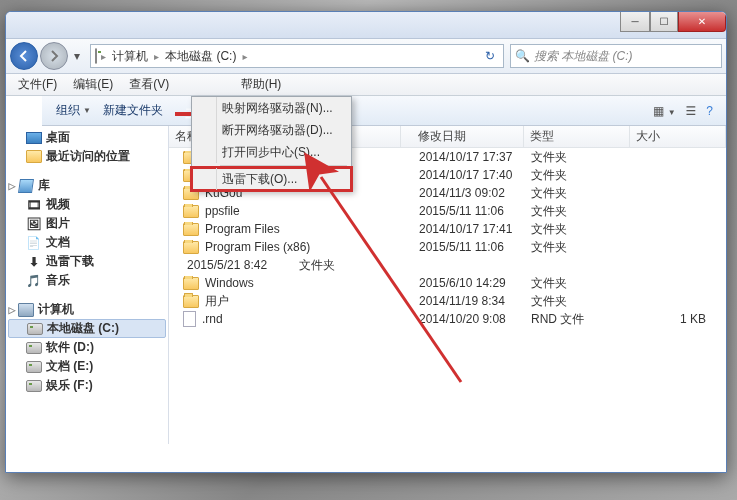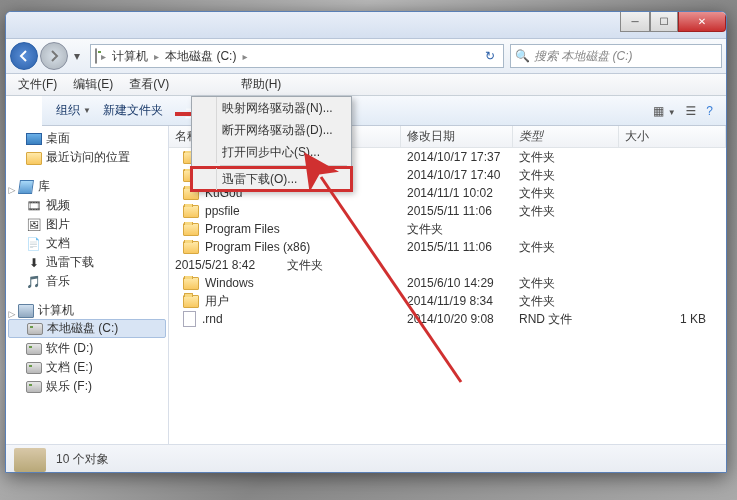--- a/index.html
+++ b/index.html
@@ -29,37 +29,37 @@
 .menu-item.active { background: #3a6fc8; color: #fff; outline: 2px solid #d03030; outline-offset: 0px; margin-top: 40px; }
 
 .toolbar { height: 30px; background: linear-gradient(#f6f9fd,#e2ebf6); border-bottom: 1px solid #c0cad8; display: flex; align-items: center; padding: 0 8px; color: #1a3a6a; margin-left: 36px; }
 .tb-item { padding: 0 6px; display: flex; align-items: center; }
 .tb-item .dd { font-size: 8px; margin-left: 3px; color: #555; }
 .tb-spacer { flex: 1; }
 .tb-icon { padding: 0 5px; color: #555; }
 
 .body { display: flex; height: 318px; }
 .tree { width: 163px; border-right: 1px solid #d8dee8; background: #fff; overflow: hidden; padding-top: 2px; }
-.tree-item { display: flex; align-items: flex-end; height: 19px; padding-left: 8px; color: #333; white-space: nowrap; }
+.tree-item { display: flex; align-items: center; height: 19px; padding-left: 8px; color: #333; white-space: nowrap; font-weight: bold; }
 .tree-item .exp { width: 12px; color: #888; font-size: 9px; text-align: center; }
 .tree-item .ti-ico { width: 16px; height: 16px; margin-right: 4px; display: inline-flex; align-items: center; justify-content: center; }
 .tree-item.sel { background: #d8e4f4; border: 1px solid #a8c0e0; border-radius: 2px; margin: 0 2px; padding-left: 6px; }
 .tree-gap { height: 10px; }
 
 .files { flex: 1; background: #fff; position: relative; }
 .fh { display: flex; height: 22px; border-bottom: 1px solid #e0e4e8; background: linear-gradient(#fcfdfe,#f0f2f6); }
 .fh .col { padding: 0 6px; display: flex; align-items: center; color: #444; border-right: 1px solid #e0e4e8; }
 .col-name { width: 232px; }
-.col-date { width: 112px; }
-.col-type { width: 106px; font-style: italic; }
+.col-date { width: 112px; margin-left: 11px; }
+.col-type { width: 106px; }
 .col-size { flex: 1; }
 .fr { display: flex; height: 18px; align-items: center; }
 .fr .cell { padding: 0 6px; color: #333; white-space: nowrap; overflow: hidden; }
 .fr .c-name { width: 232px; display: flex; align-items: center; padding-left: 14px; }
-.fr .c-date { width: 112px; }
+.fr .c-date { width: 112px; margin-left: 12px; }
 .fr .c-type { width: 106px; }
 .fr .c-size { flex: 1; text-align: right; padding-right: 20px; }
 .folder-ico { width: 16px; height: 13px; background: linear-gradient(#ffe9a8,#f8c860); border: 1px solid #d8a840; border-radius: 1px; margin-right: 6px; position: relative; }
 .folder-ico::before { content: ""; position: absolute; top: -3px; left: 0; width: 7px; height: 3px; background: #f8d880; border: 1px solid #d8a840; border-bottom: none; border-radius: 1px 1px 0 0; }
 .file-ico { width: 13px; height: 16px; background: #fff; border: 1px solid #aab; margin-right: 6px; }
 
 .dropdown { position: absolute; left: 185px; top: 84px; width: 161px; background: #f0f0f0; border: 1px solid #a0a8b0; box-shadow: 3px 3px 6px rgba(0,0,0,0.25); z-index: 10; }
 .dd-item { height: 22px; display: flex; align-items: center; padding-left: 30px; color: #333; position: relative; }
 .dd-item::before { content: ""; position: absolute; left: 24px; top: 0; bottom: 0; border-left: 1px solid #d8d8d8; }
 .dd-sep { height: 1px; background: #d0d0d0; margin: 2px 4px 2px 28px; }
@@ -252,38 +252,39 @@
             </div>
             <div class="cell c-date">2014/10/17 17:40</div>
             <div class="cell c-type">文件夹</div>
             <div class="cell c-size"></div>
           </div>
           <div class="fr">
             <div class="cell c-name">
               <span class="folder-ico"></span>
               <span>KuGou</span>
             </div>
-            <div class="cell c-date">2014/11/1 10:02</div>
+            <div class="cell c-date">2014/11/3 09:02</div>
             <div class="cell c-type">文件夹</div>
             <div class="cell c-size"></div>
           </div>
           <div class="fr">
             <div class="cell c-name">
               <span class="folder-ico"></span>
               <span>ppsfile</span>
             </div>
             <div class="cell c-date">2015/5/11 11:06</div>
             <div class="cell c-type">文件夹</div>
             <div class="cell c-size"></div>
           </div>
           <div class="fr">
             <div class="cell c-name">
               <span class="folder-ico"></span>
               <span>Program Files</span>
             </div>
+            <div class="cell c-date">2014/10/17 17:41</div>
             <div class="cell c-type">文件夹</div>
             <div class="cell c-size"></div>
           </div>
           <div class="fr">
             <div class="cell c-name">
               <span class="folder-ico"></span>
               <span>Program Files (x86)</span>
             </div>
             <div class="cell c-date">2015/5/11 11:06</div>
             <div class="cell c-type">文件夹</div>
@@ -318,24 +319,20 @@
               <span>.rnd</span>
             </div>
             <div class="cell c-date">2014/10/20 9:08</div>
             <div class="cell c-type">RND 文件</div>
             <div class="cell c-size">1 KB</div>
           </div>
         </div>
     </div>
   </div>
 
-  <div class="status">
-    <div class="st-ico"></div>
-    <span>10 个对象</span>
-  </div>
 
   <div class="dropdown">
     <div class="dd-item">映射网络驱动器(N)...</div>
     <div class="dd-item">断开网络驱动器(D)...</div>
     <div class="dd-item">打开同步中心(S)...</div>
     <div class="dd-sep"></div>
     <div class="dd-item highlight">迅雷下载(O)...</div>
   </div>
 
   <svg class="arrow-svg" viewBox="0 0 320 280">

